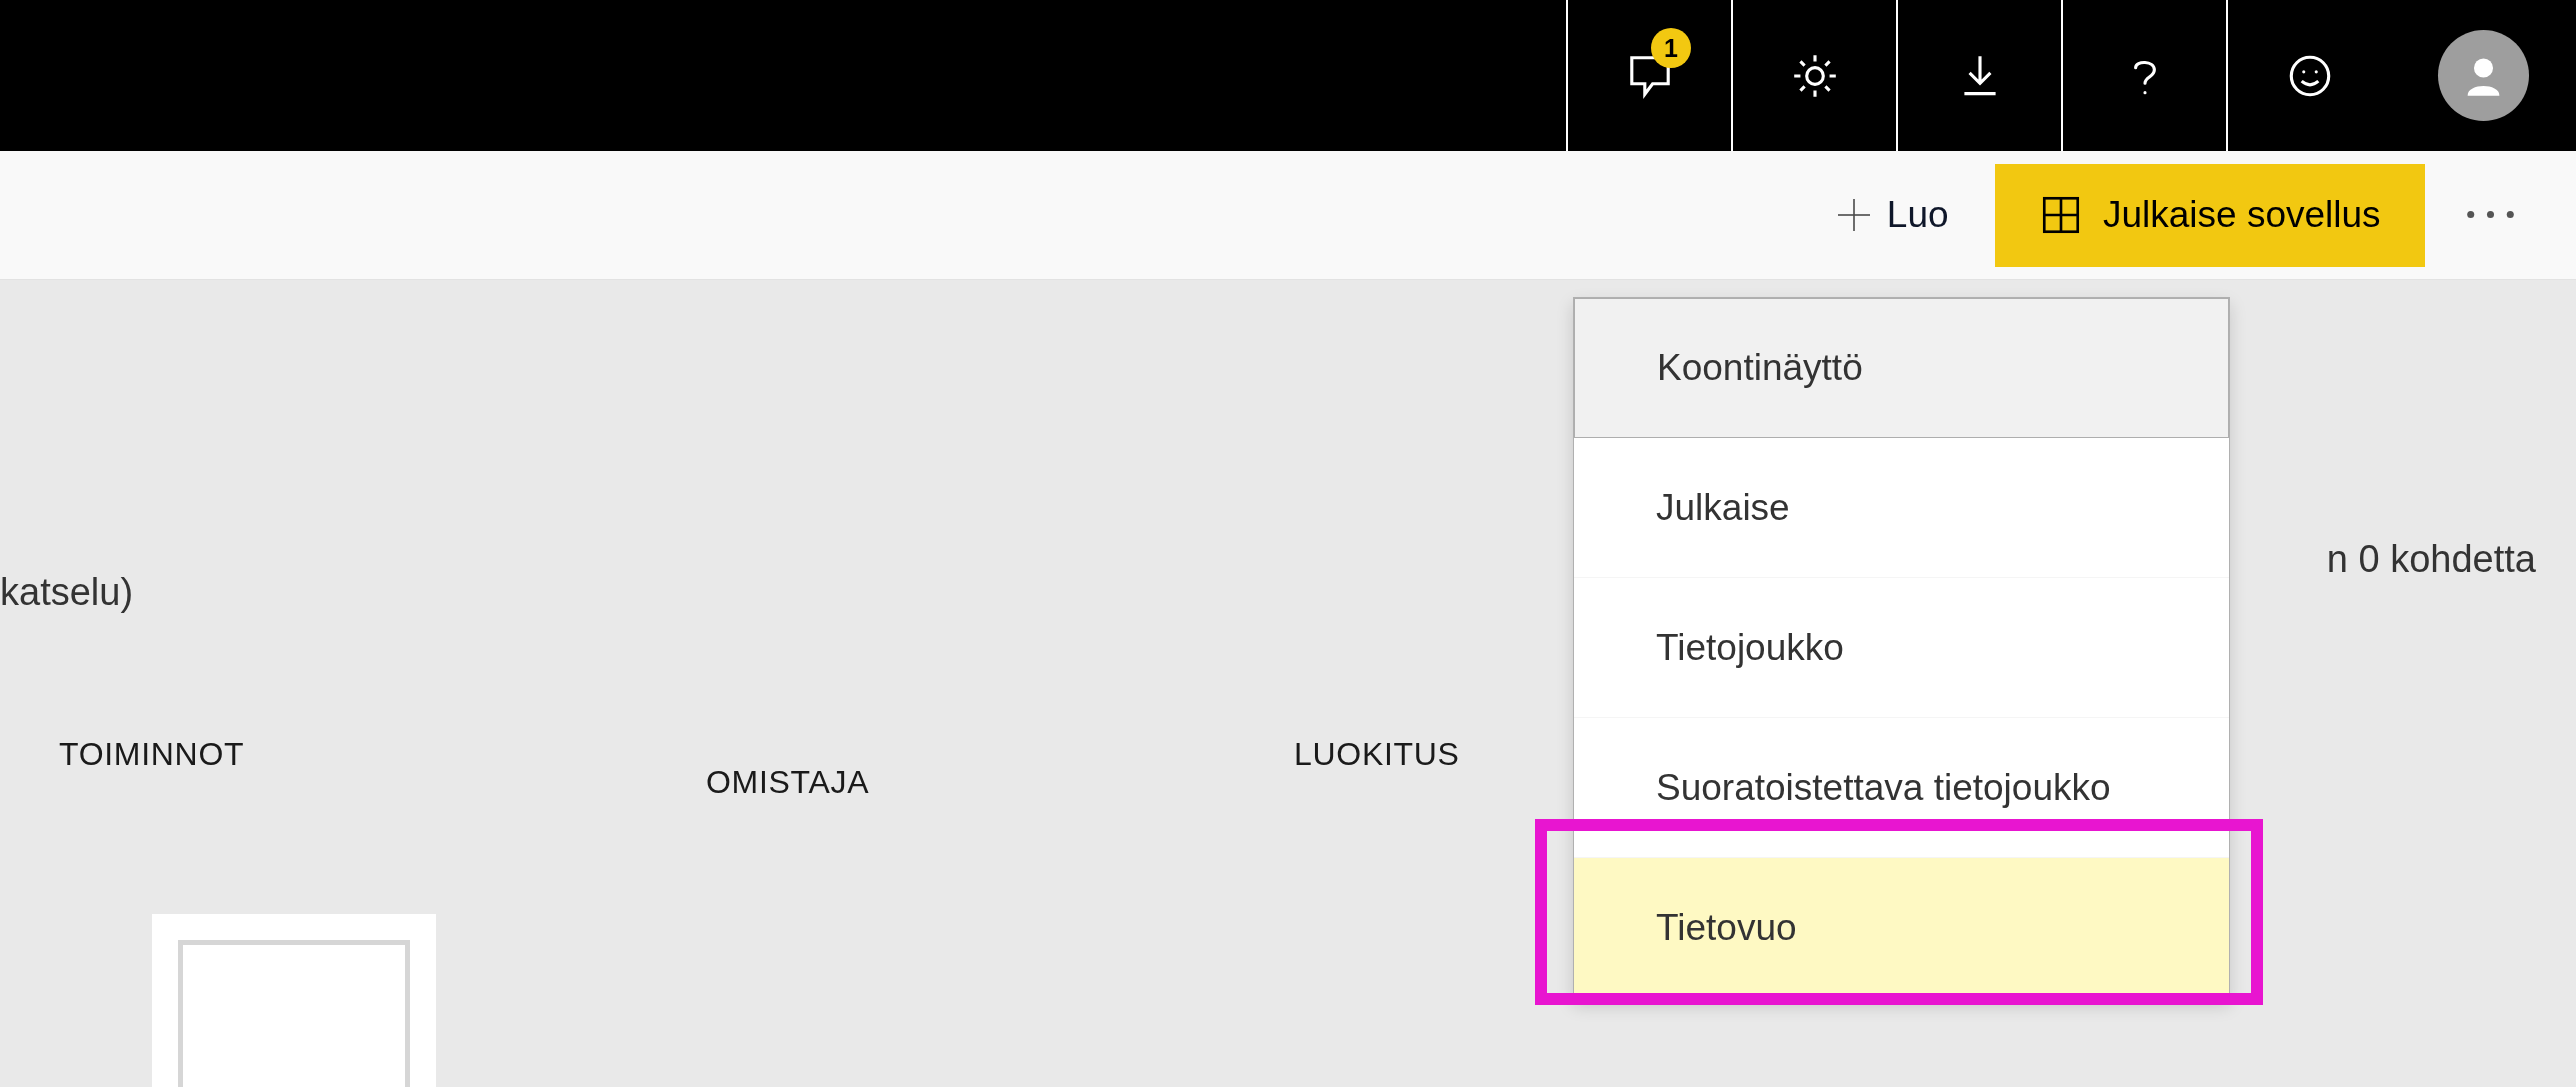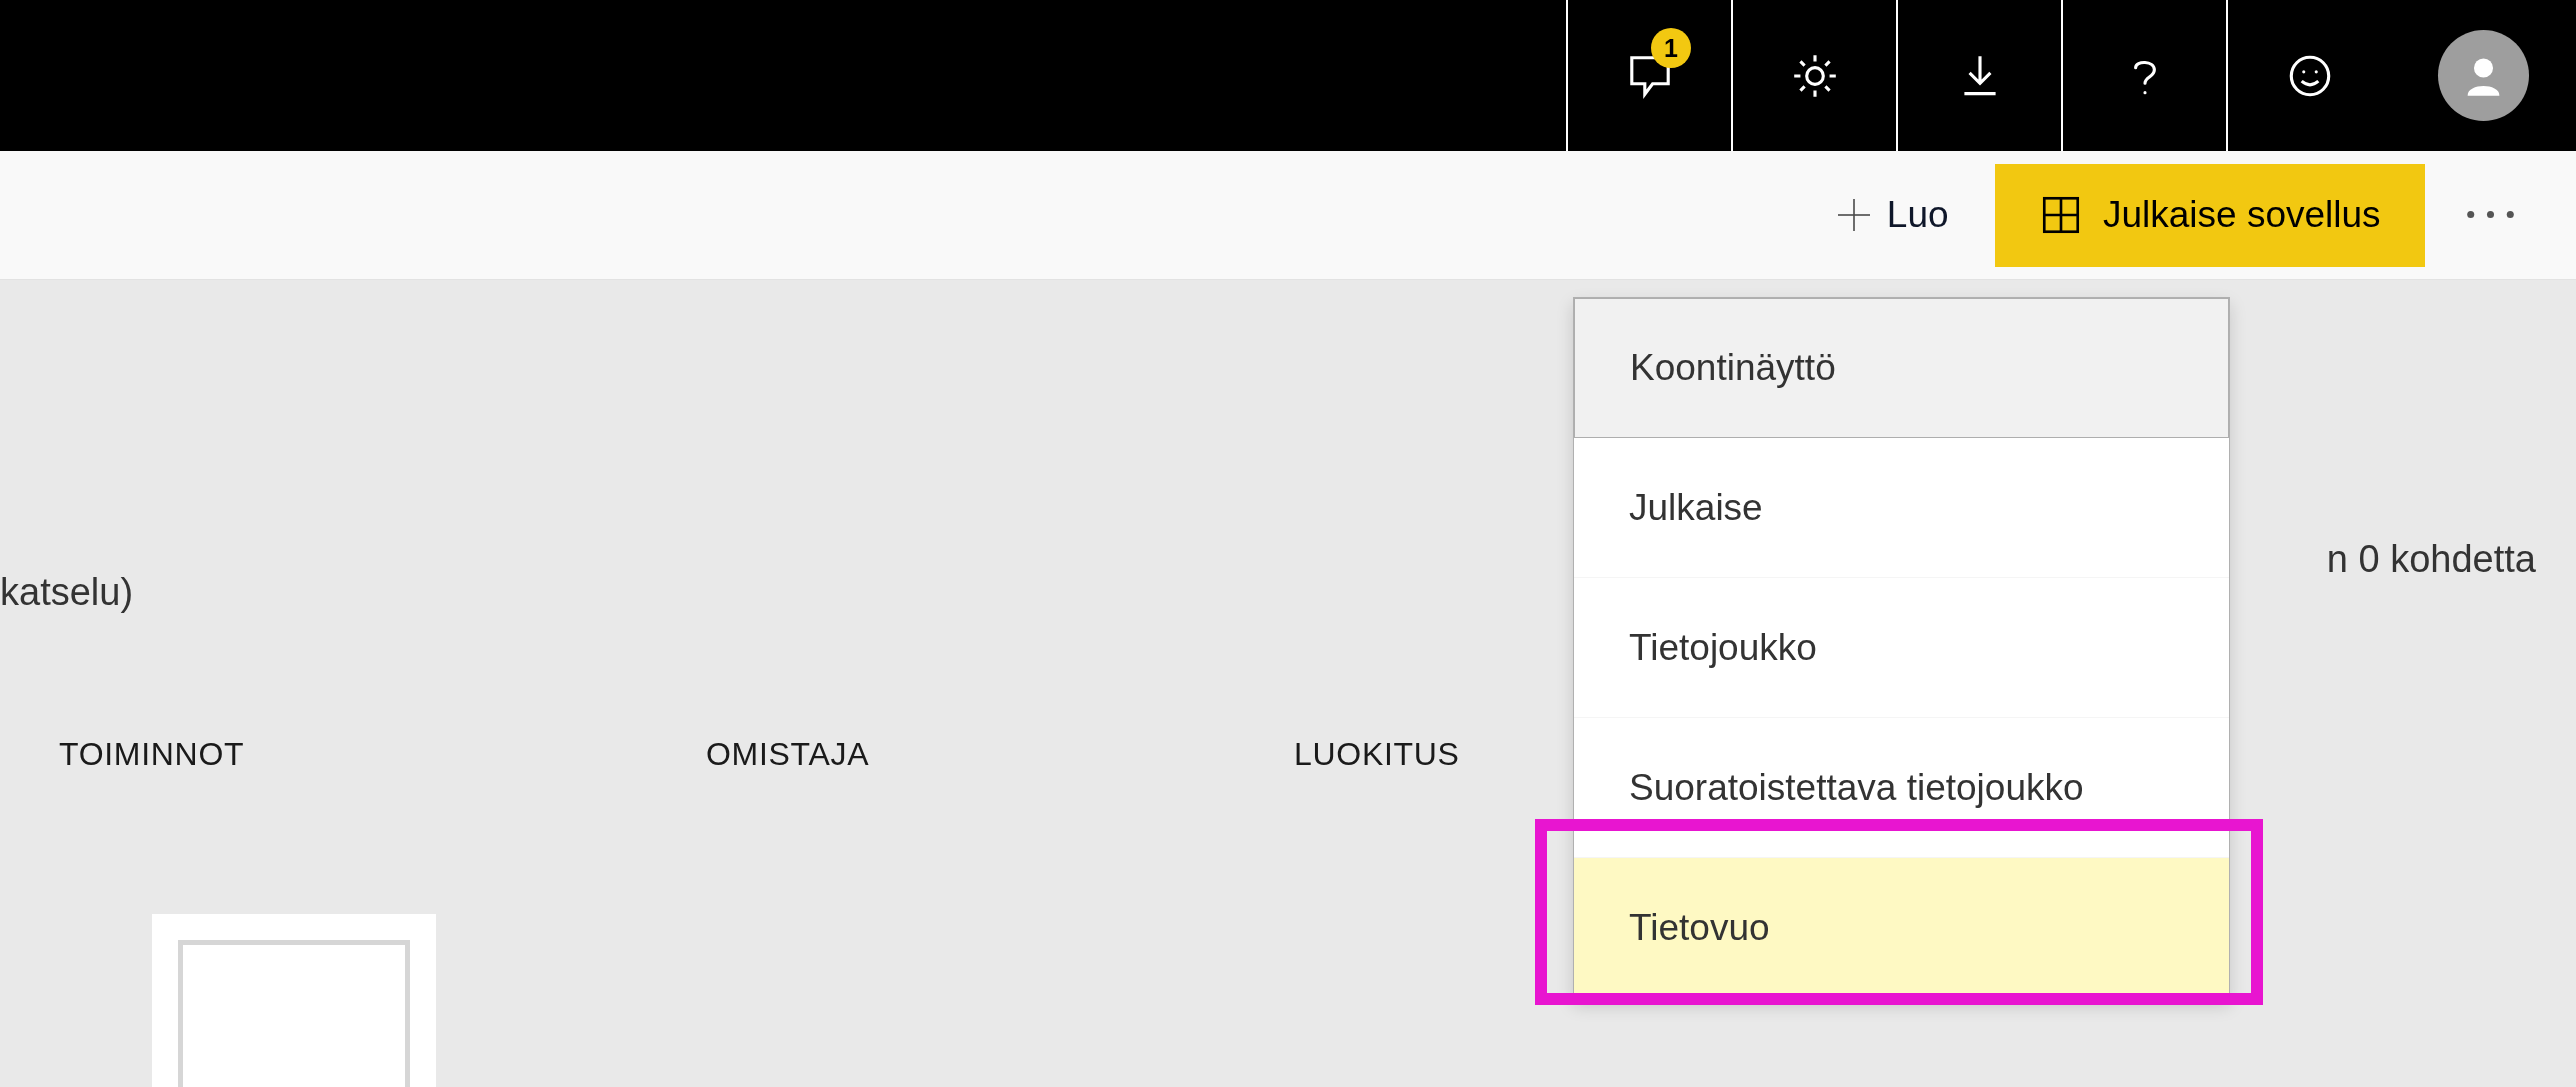--- a/index.html
+++ b/index.html
@@ -162,21 +162,21 @@
       top: 456px;
       left: 0;
       width: 100%;
       display: flex;
       font-size: 32px;
       font-weight: 400;
       color: #1a1a1a;
       letter-spacing: 0.7px;
     }
     .col-headers div:nth-child(1){ margin-left: 59px; width: 647px; }
-    .col-headers div:nth-child(2){ width: 588px; }
+    .col-headers div:nth-child(2){ width: 588px; margin-top: 28px; }
     .col-headers div:nth-child(3){ width: 396px; }
 
     .thumb-outer {
       position: absolute;
       top: 634px;
       left: 152px;
       width: 284px;
       height: 350px;
       background: #fff;
       padding: 26.4px;
@@ -195,21 +195,21 @@
       width: 657px;
       background: #fff;
       border: 1.3px solid #b0b0b0;
       box-shadow: 0 6.6px 16px rgba(0,0,0,.15);
       z-index: 50;
     }
     .dd-item {
       height: 140px;
       display: flex;
       align-items: center;
-      padding-left: 55px;
+      padding-left: 82px;
       font-size: 37px;
       color: #333;
       cursor: pointer;
       border-bottom: 0.7px solid rgba(0,0,0,0.04);
     }
     .dd-item.selected { background: #f1f1f1; border: 1.3px solid #aeaeae; }
     .dd-item.highlighted { background: #fef9c3; }
 
     .highlight-ring {
       position: absolute;

